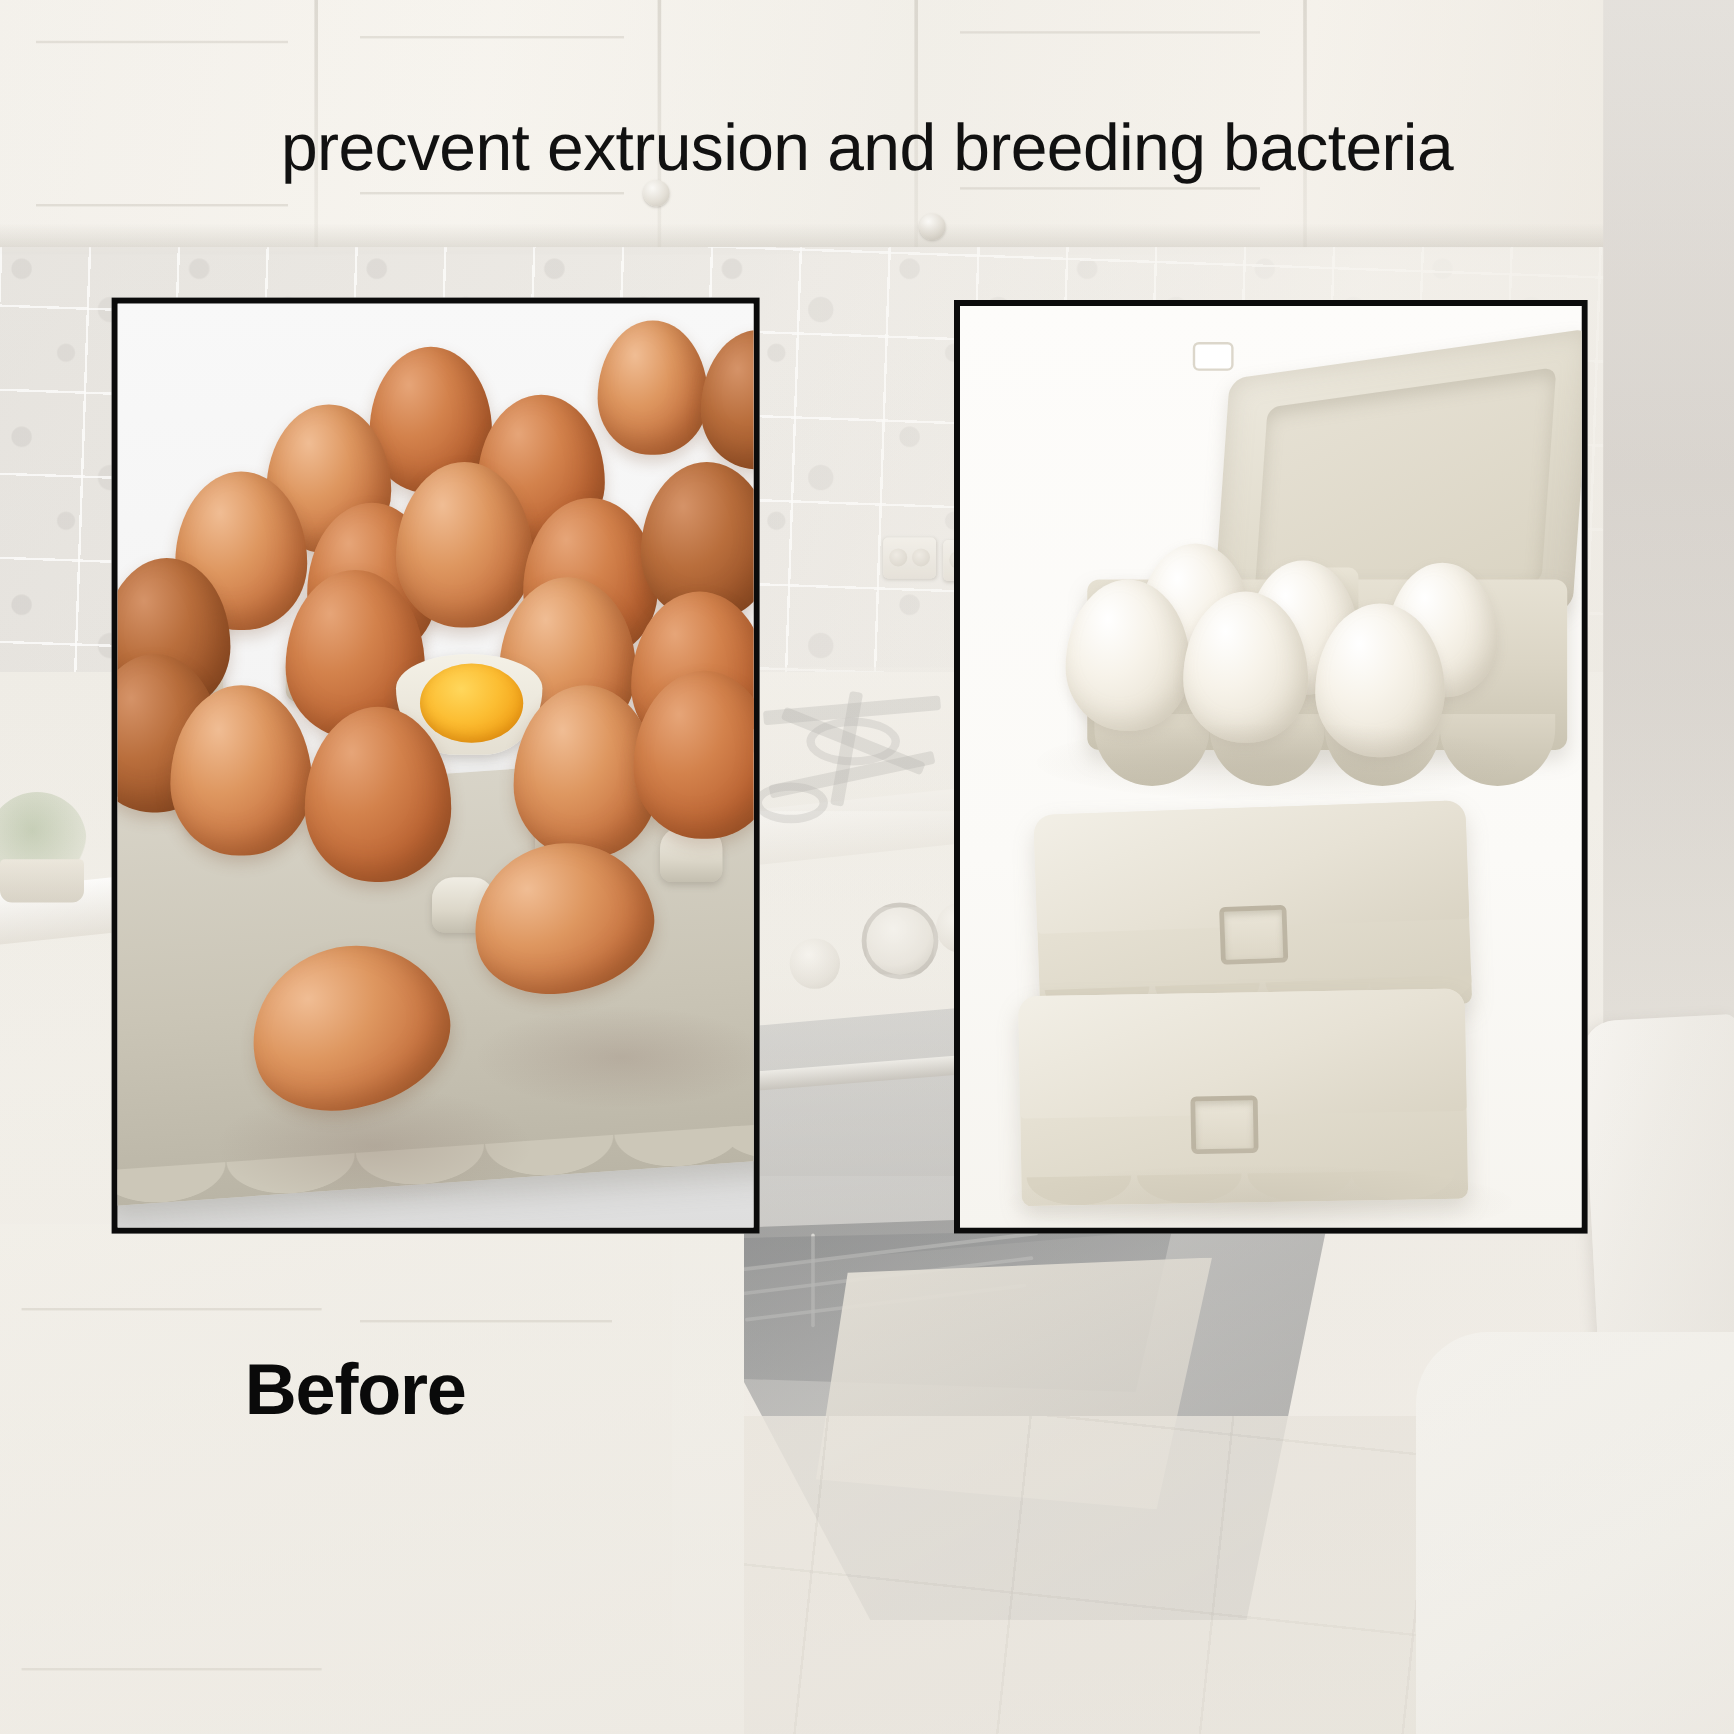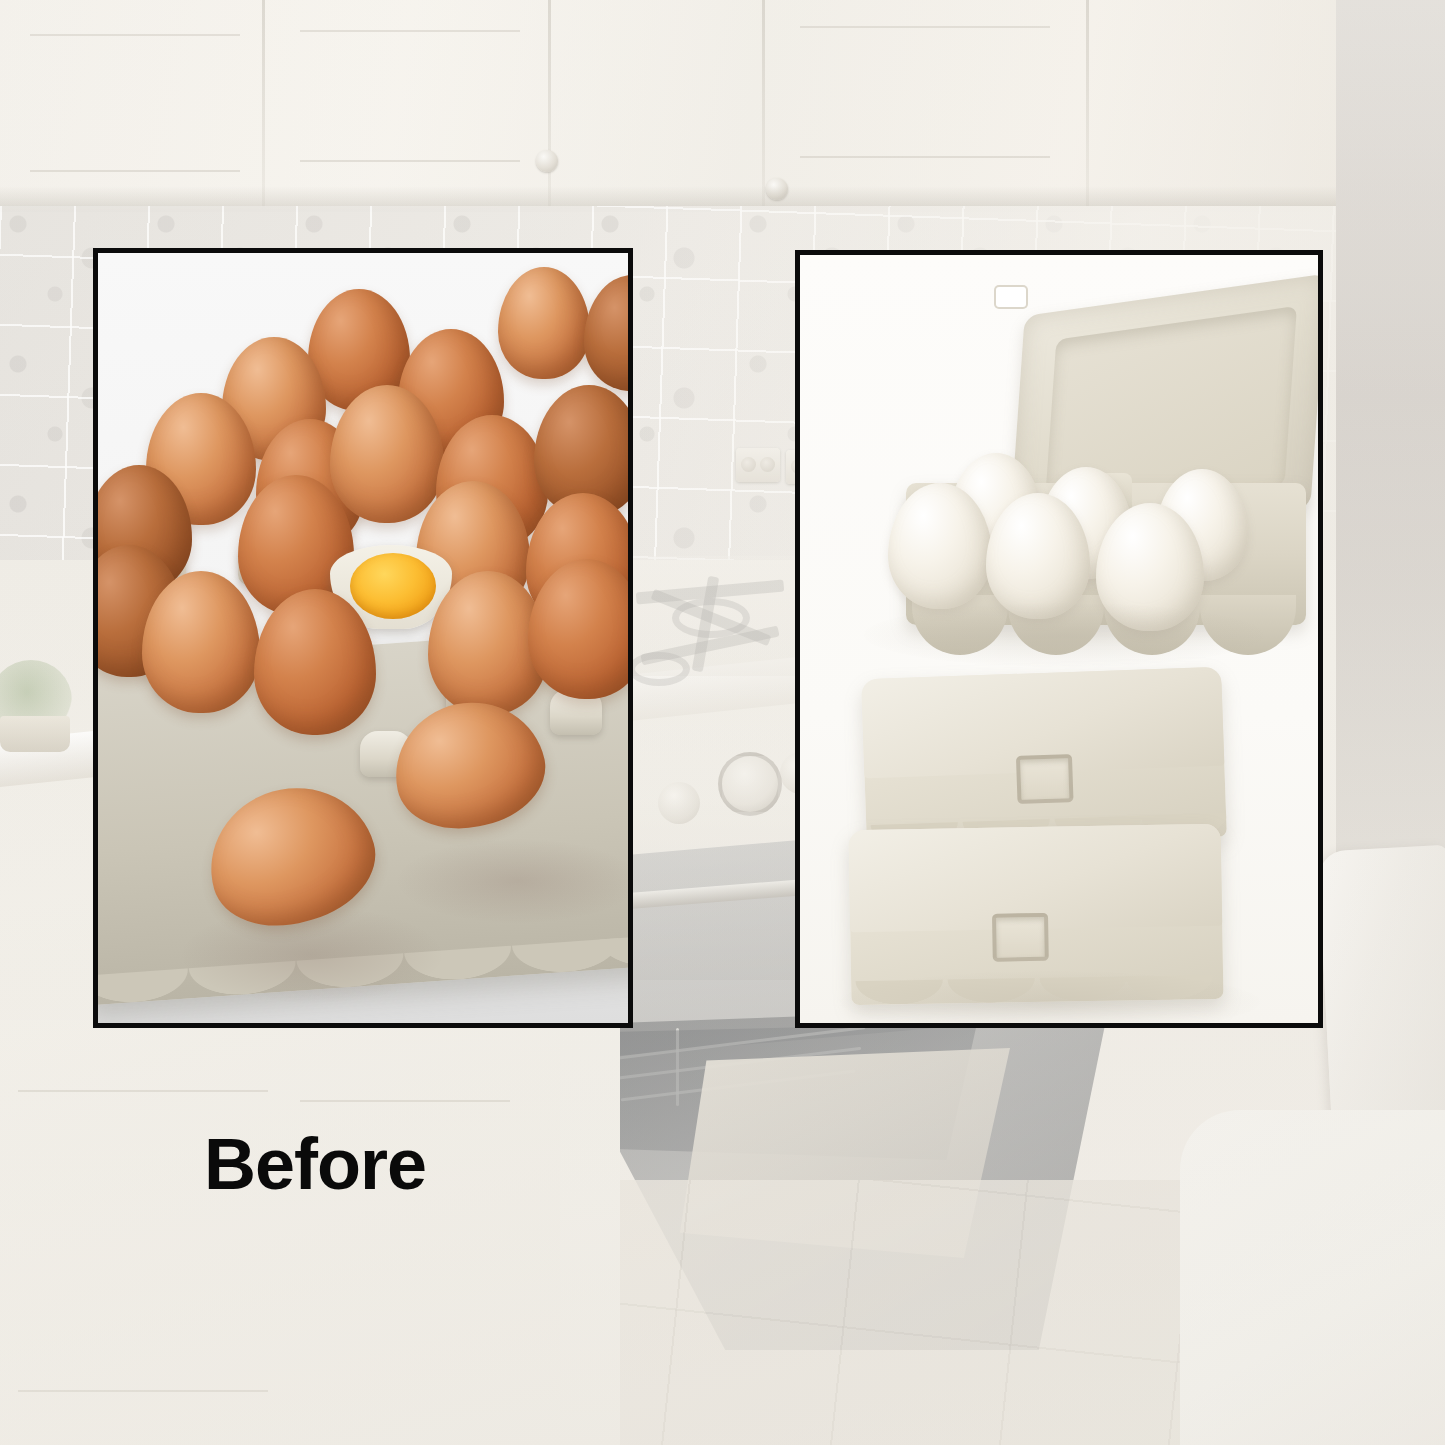--- a/index.html
+++ b/index.html
@@ -360,21 +360,21 @@
   .reflect {
     position:absolute; border-radius:50%;
     background:radial-gradient(ellipse at center, rgba(176,168,152,.22) 0%, rgba(176,168,152,0) 74%);
   }
 
   
   .big-label {
     position:absolute;
     font-family:"Liberation Sans","DejaVu Sans", sans-serif;
     font-weight:700;
-    font-size:72px;
+    font-size:60px;
     color:#0A0A0A;
     letter-spacing:-1px;
     line-height:1;
     white-space:nowrap;
   }
   #label-before { left:204px; top:1128px; }
   #label-after  { left:923px; top:1128px; }
 </style>
 </head>
 <body>
@@ -438,20 +438,21 @@
     <div class="plant"></div>
     <div class="pot"></div>
 
     <div class="right-wall"></div>
     <div class="chair"></div>
     <div class="table-surface"></div>
 
     <div class="bg-veil"></div>
   </div>
 
+  <div class="headline">precvent extrusion and breeding bacteria</div>
 
   <div class="panel" id="panel-before">
     <div class="panel-inner">
       <div class="before-photo">
 
         <div class="tray">
           <div class="tray-scallop"></div>
         </div>
 
         <div class="cone" style="left:58px;  top:396px;"></div>

